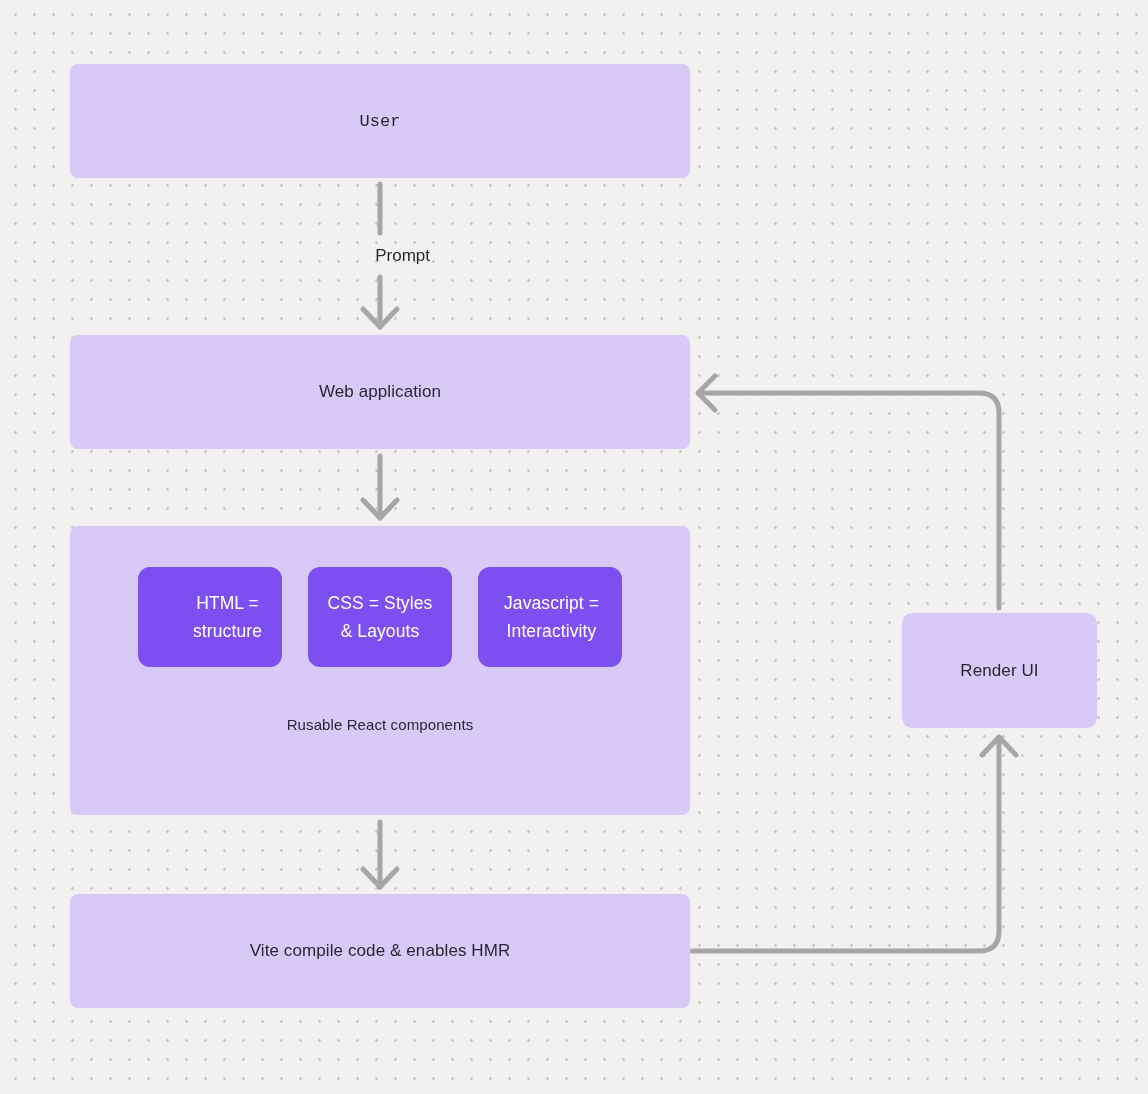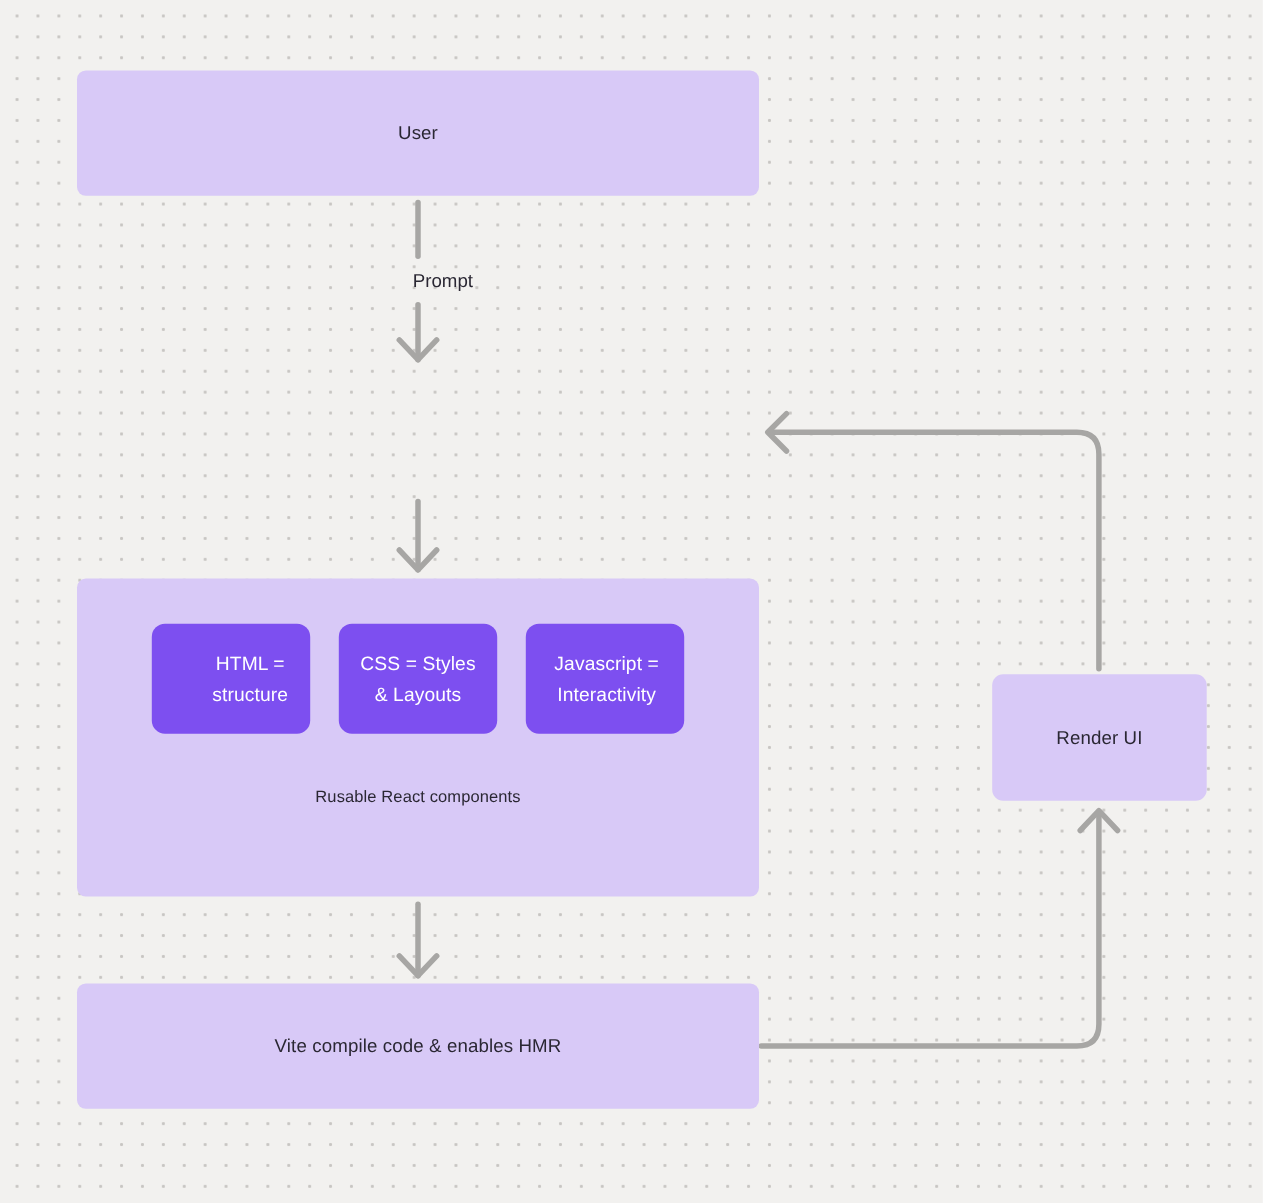--- a/index.html
+++ b/index.html
@@ -20,21 +20,21 @@
     position: absolute;
     display: flex; align-items: center; justify-content: center;
     border-radius: 8px;
     font-size: 17px;
     letter-spacing: 0.1px;
   }
   .node-light {
     background: var(--node-fill-light, #d8c9f7);
     color: var(--node-text-dark, #2a2733);
   }
-  #node-user  { left: 70px; top: 64px;  width: 620px; height: 114px; }
+  #node-user  { left: 70px; top: 64px;  width: 620px; height: 114px; font-family: Liberation Mono, monospace; }
   #node-web   { left: 70px; top: 335px; width: 620px; height: 114px; }
   #node-group { left: 70px; top: 526px; width: 620px; height: 289px; }
   #node-vite  { left: 70px; top: 894px; width: 620px; height: 114px; }
   #node-render{ left: 902px; top: 613px; width: 195px; height: 115px; border-radius: 10px; }
 
   .chip {
     position: absolute;
     top: 41px; width: 144px; height: 100px;
     background: var(--node-fill-accent, #7d4ff0);
     color: var(--node-text-light, #ffffff);
@@ -97,20 +97,23 @@
     <polyline points="982,755 999,737 1016,755"></polyline>
 
     <path d="M 999 608 L 999 413 Q 999 393 979 393 L 701 393"></path>
     <polyline points="715,376 698,393 715,410"></polyline>
   </svg>
 
   <div class="node node-light" id="node-user">
     <span>User</span>
   </div>
 
+  <div class="node node-light" id="node-web">
+    <span>Web application</span>
+  </div>
 
   <div class="node node-light" id="node-group">
     <div class="chip" id="chip-html">
       <span>HTML = structure</span>
     </div>
     <div class="chip" id="chip-css">
       <span>CSS = Styles &amp; Layouts</span>
     </div>
     <div class="chip" id="chip-js">
       <span>Javascript = Interactivity</span>

